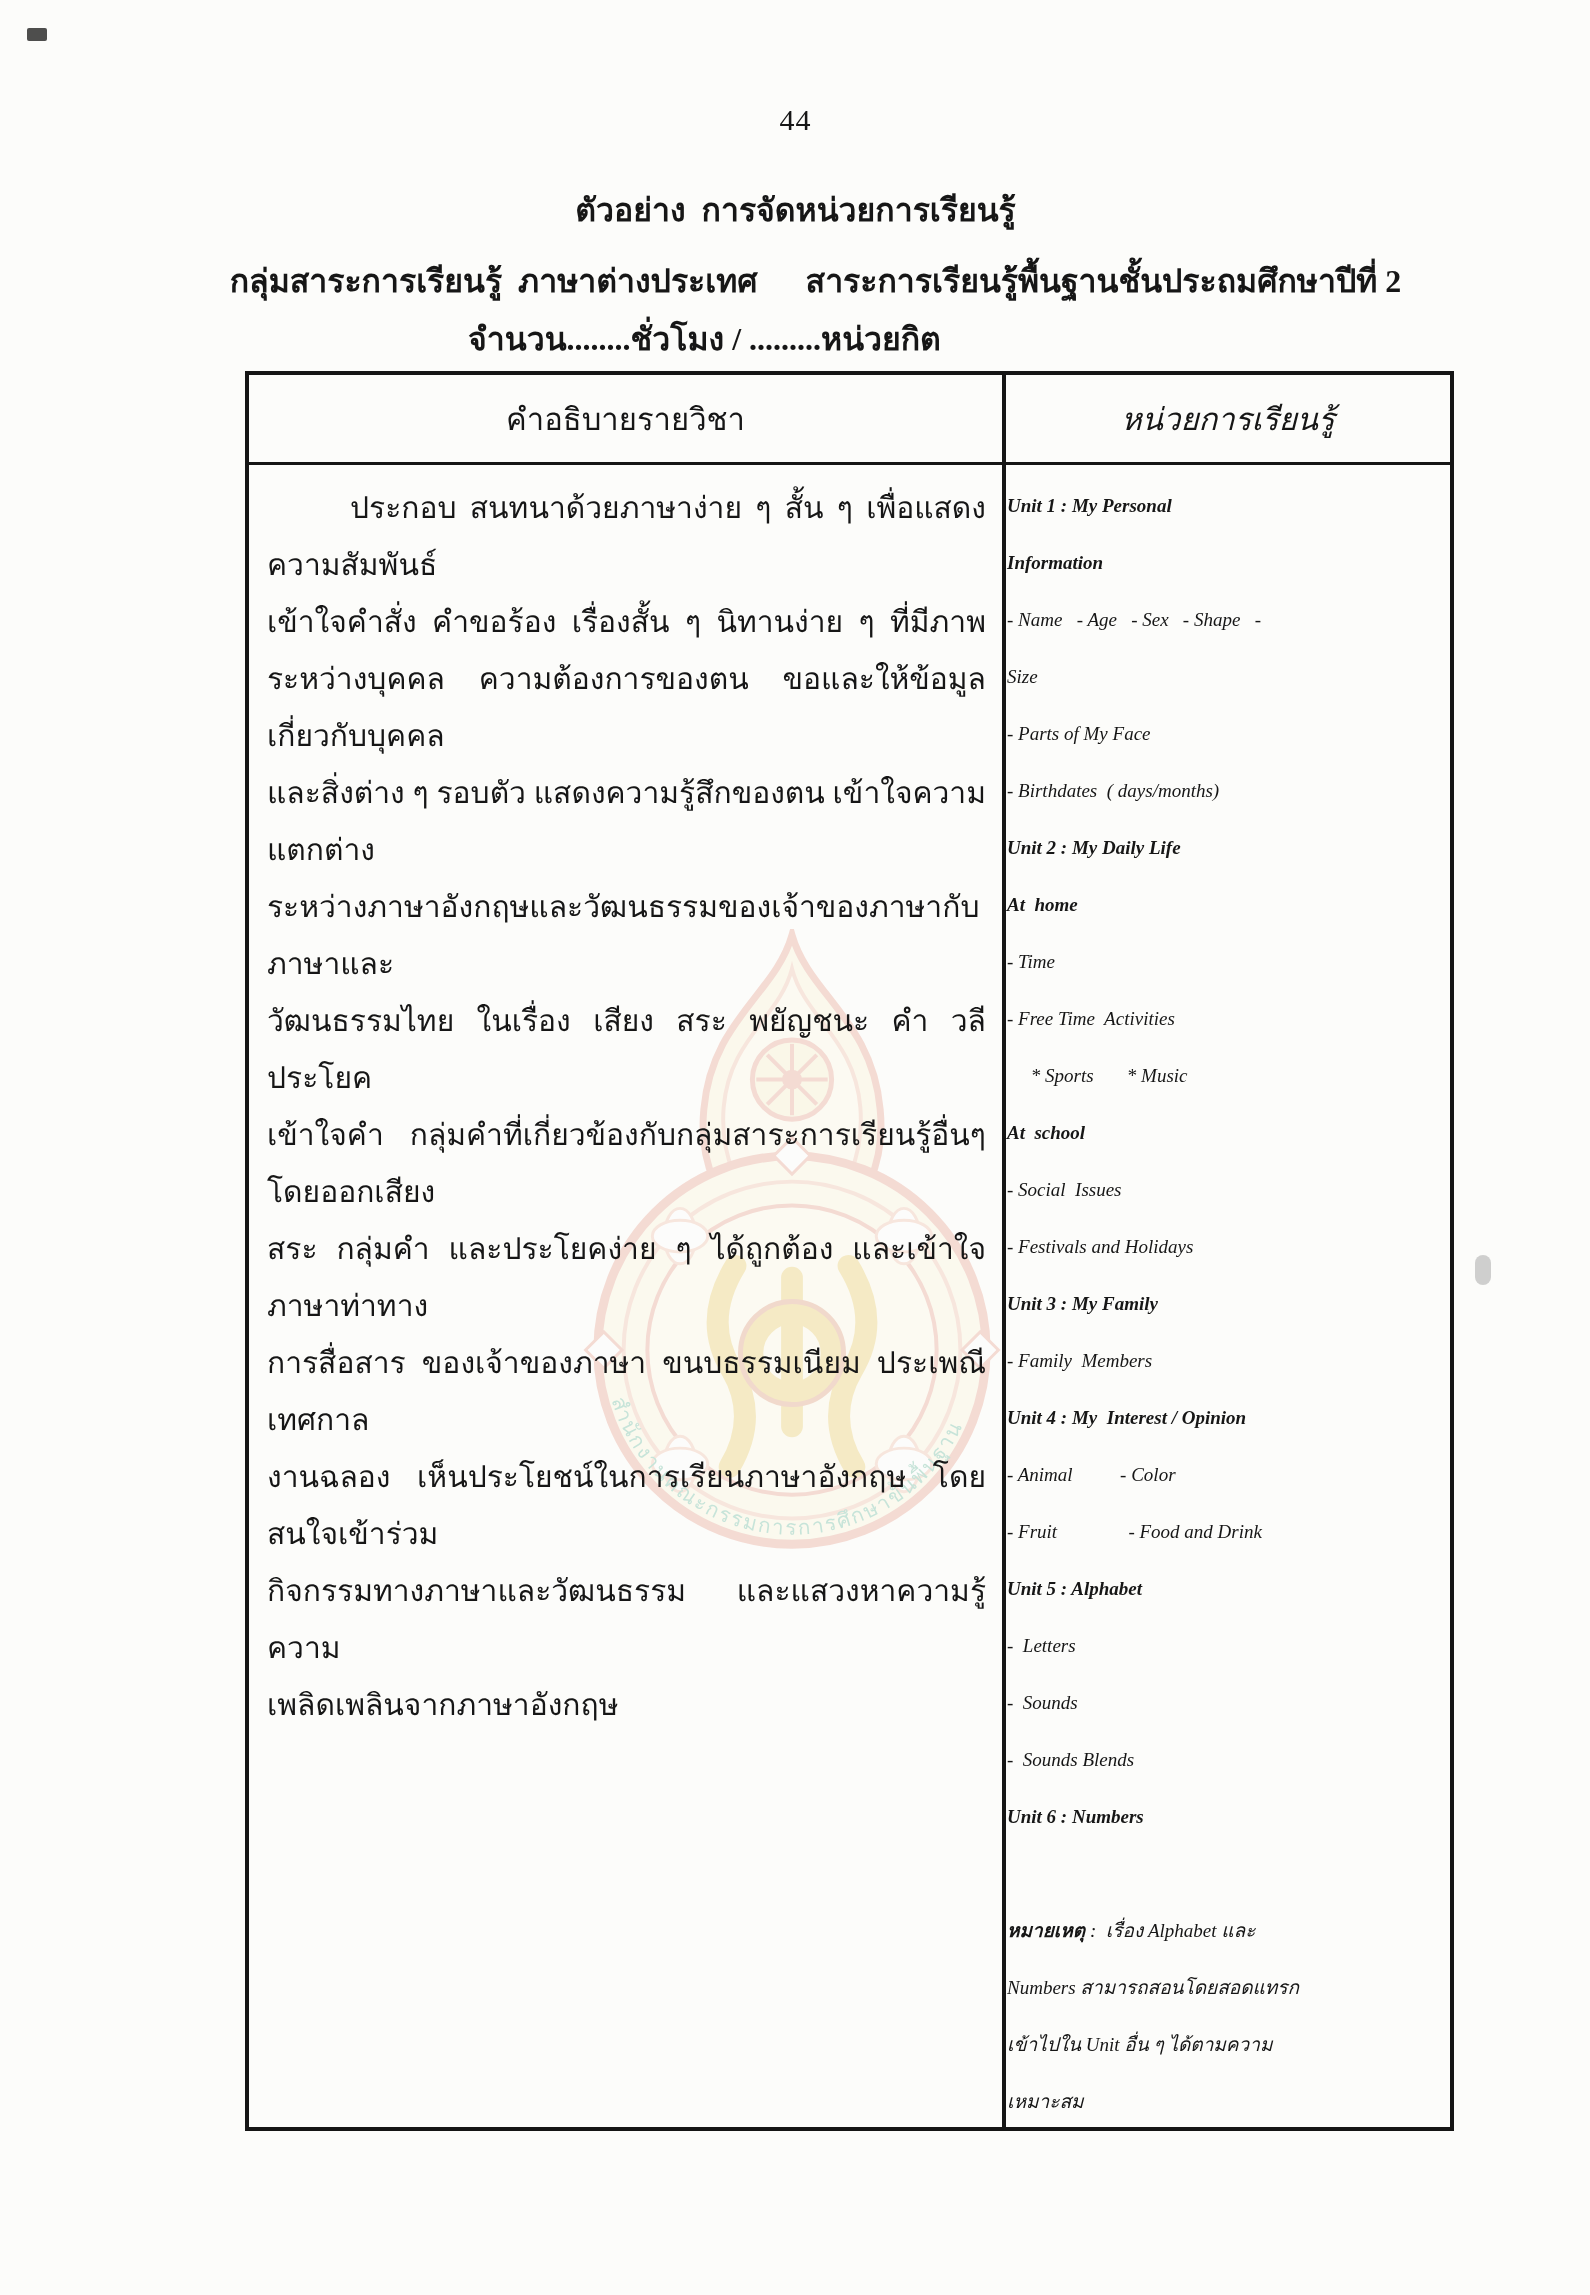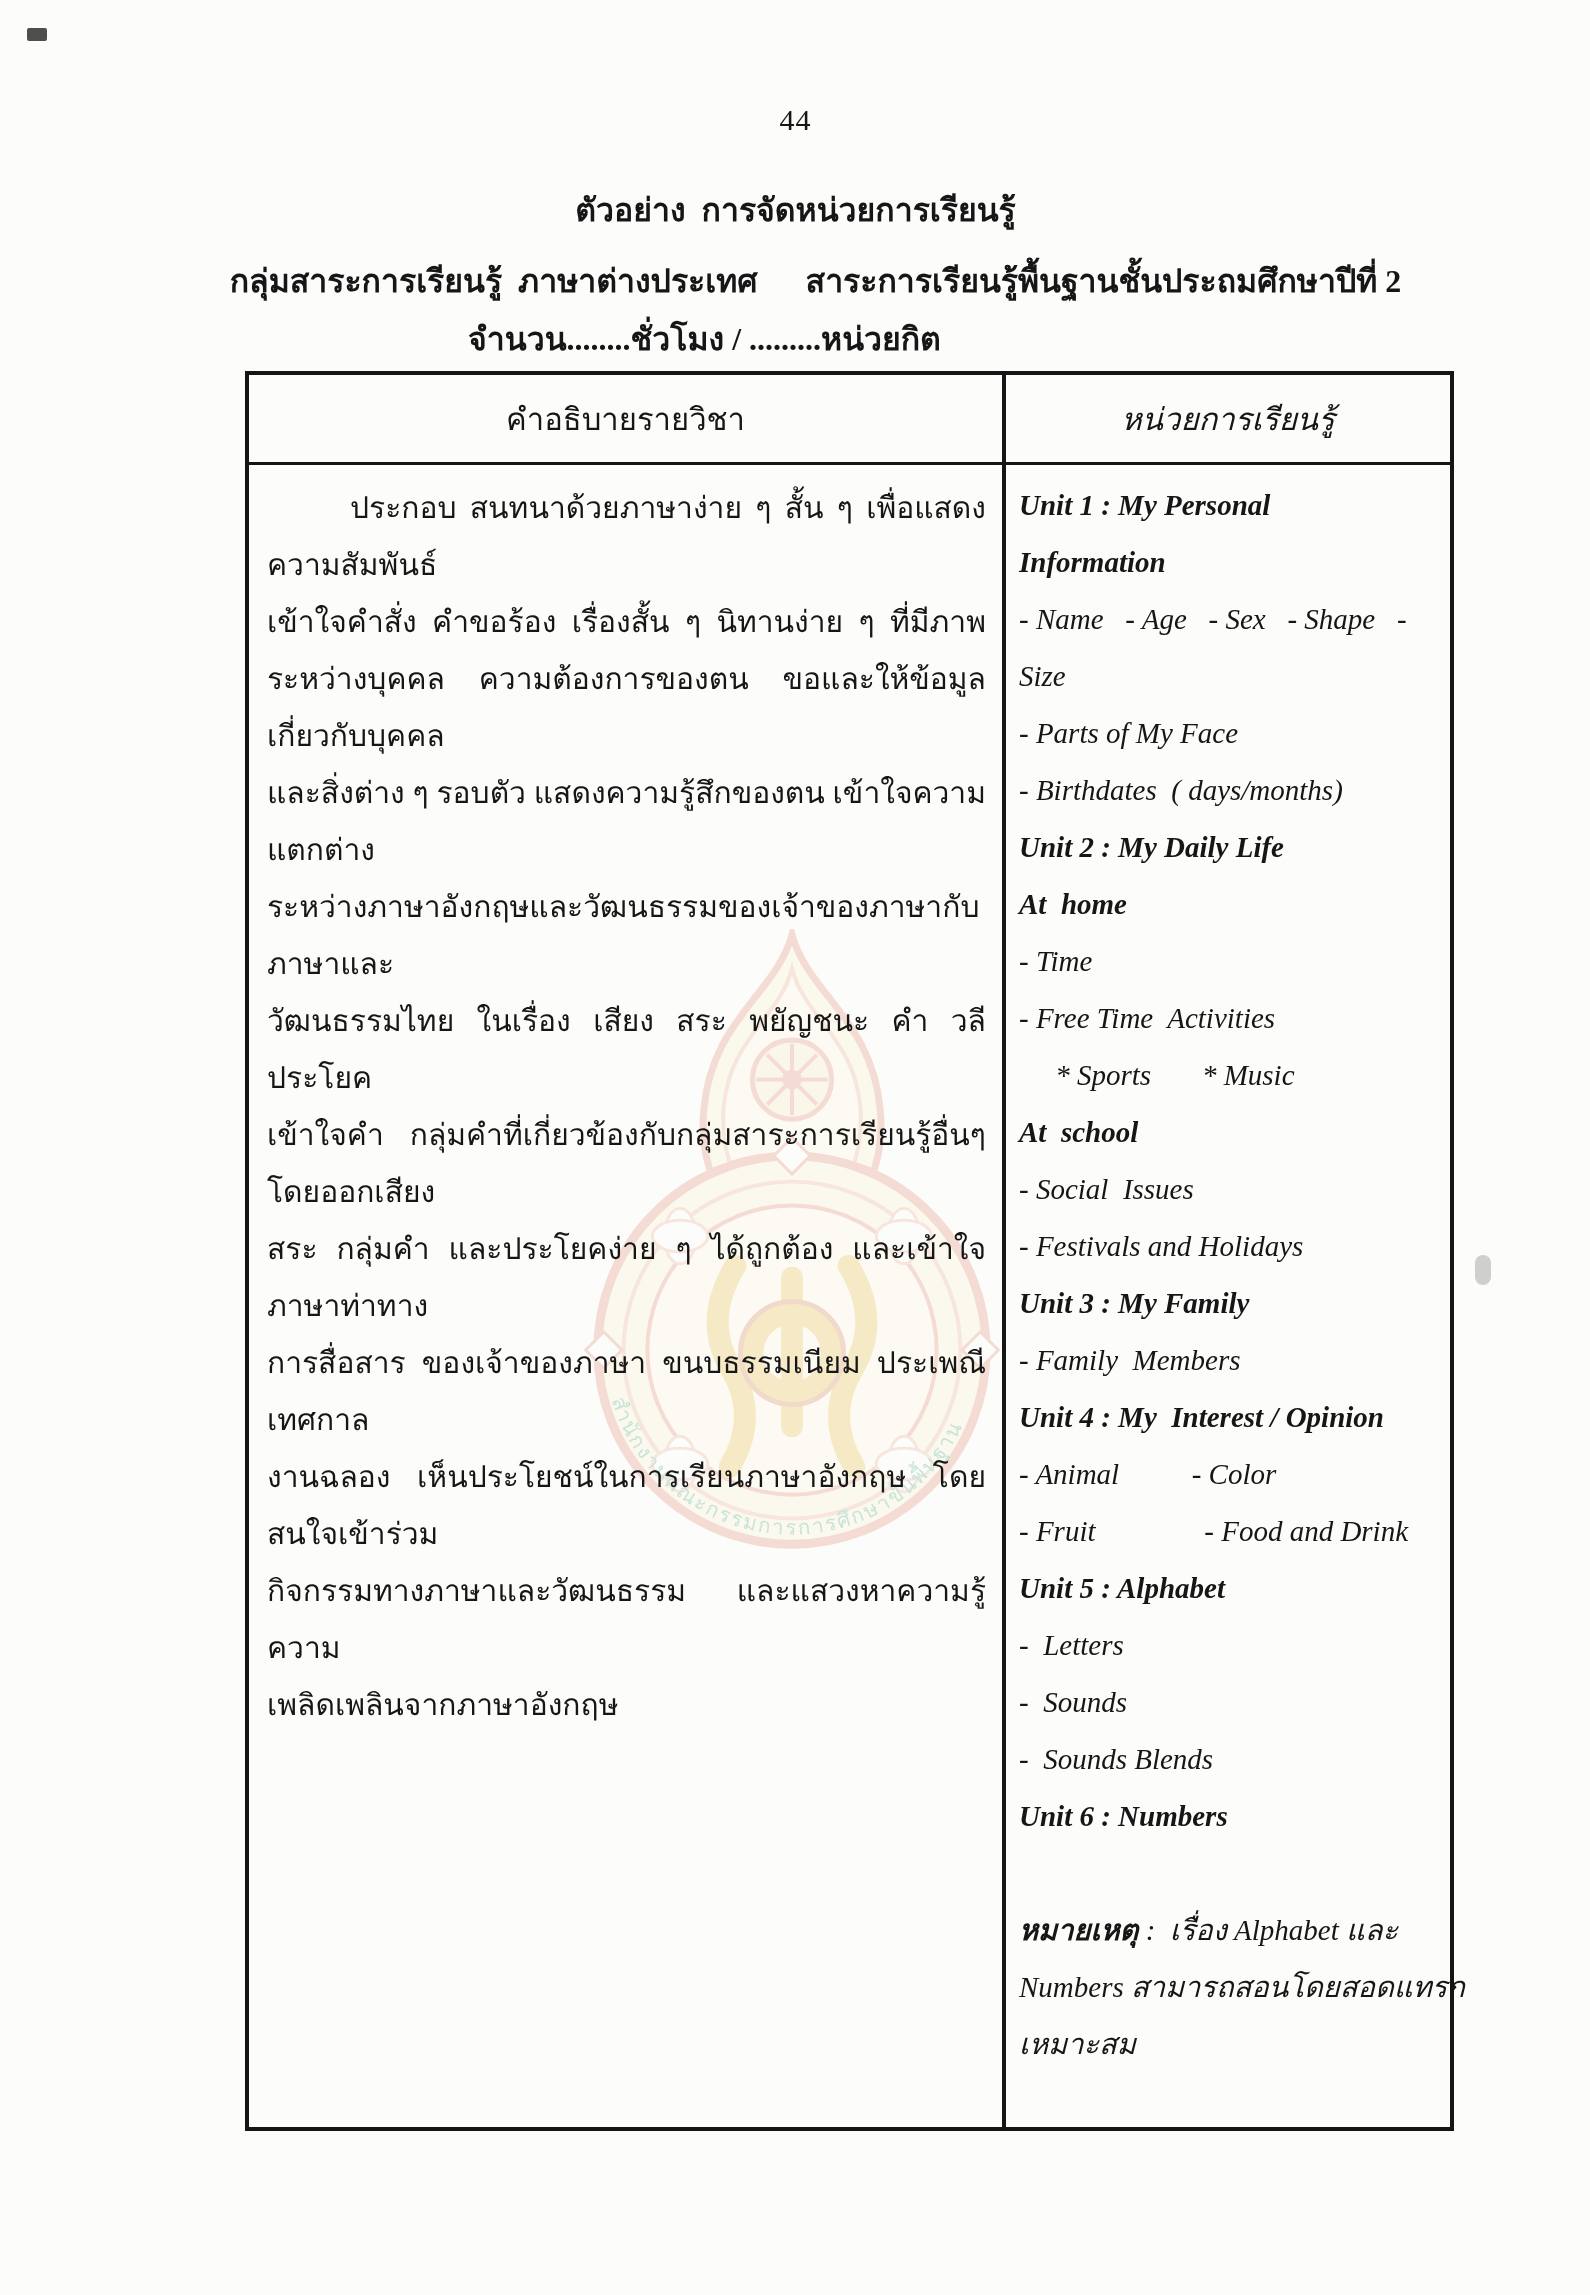--- a/index.html
+++ b/index.html
@@ -21,21 +21,21 @@
   .thead{display:flex;height:87px;border-bottom:3px solid #151515;flex:none;}
   .tbody{display:flex;flex:1;min-height:0;}
   .hcell{display:flex;align-items:center;justify-content:center;font-size:31px;box-sizing:border-box;}
   .hcell.left,.bcell.left{width:757px;border-right:4px solid #151515;flex:none;}
   .hcell.right,.bcell.right{flex:1;font-style:italic;}
   .bcell{box-sizing:border-box;}
   .bcell.left{padding:14px 16px 0 18px;font-size:30px;line-height:57px;}
   .desc-line{text-align:justify;text-align-last:justify;min-height:57px;}
   .desc-line:first-child{text-indent:83px;}
   .desc-line:last-child{text-align-last:left;}
-  .bcell.right{padding:12px 6px 0 13px;font-size:29px;line-height:57px;}
+  .bcell.right{padding:12px 6px 0 1px;font-size:19px;line-height:57px;}
   .unit-line{white-space:pre;min-height:57px;}
   .unit-line .lead{font-weight:700;}
   
   .watermark{position:absolute;left:577px;top:929px;width:430px;height:638px;z-index:0;}
   
   .artifact-a{position:absolute;left:1475px;top:1255px;width:16px;height:30px;
               background:#a9a9a9;border-radius:8px;opacity:.55;}
   .artifact-b{position:absolute;left:27px;top:28px;width:20px;height:13px;
               background:#222;opacity:.8;border-radius:2px;}
 </style>
@@ -159,20 +159,21 @@
             <div class="unit-line"><span class="lead"></span><span class="rest">- Animal          - Color</span></div>
             <div class="unit-line"><span class="lead"></span><span class="rest">- Fruit               - Food and Drink</span></div>
             <div class="unit-line"><span class="lead">Unit 5 : Alphabet</span><span class="rest"></span></div>
             <div class="unit-line"><span class="lead"></span><span class="rest">-  Letters</span></div>
             <div class="unit-line"><span class="lead"></span><span class="rest">-  Sounds</span></div>
             <div class="unit-line"><span class="lead"></span><span class="rest">-  Sounds Blends</span></div>
             <div class="unit-line"><span class="lead">Unit 6 : Numbers</span><span class="rest"></span></div>
             <div class="unit-line"><span class="lead"></span><span class="rest"></span></div>
             <div class="unit-line"><span class="lead">หมายเหตุ</span><span class="rest"> :  เรื่อง Alphabet และ</span></div>
             <div class="unit-line"><span class="lead"></span><span class="rest">Numbers สามารถสอนโดยสอดแทรก</span></div>
+            <div class="unit-line"><span class="lead"></span><span class="rest">เข้าไปใน Unit อื่น ๆ ได้ตามความ</span></div>
             <div class="unit-line"><span class="lead"></span><span class="rest">เหมาะสม</span></div>
           </div>
       </div>
     </div>
   </div>
 
 </div>
 
 
 </body></html>

